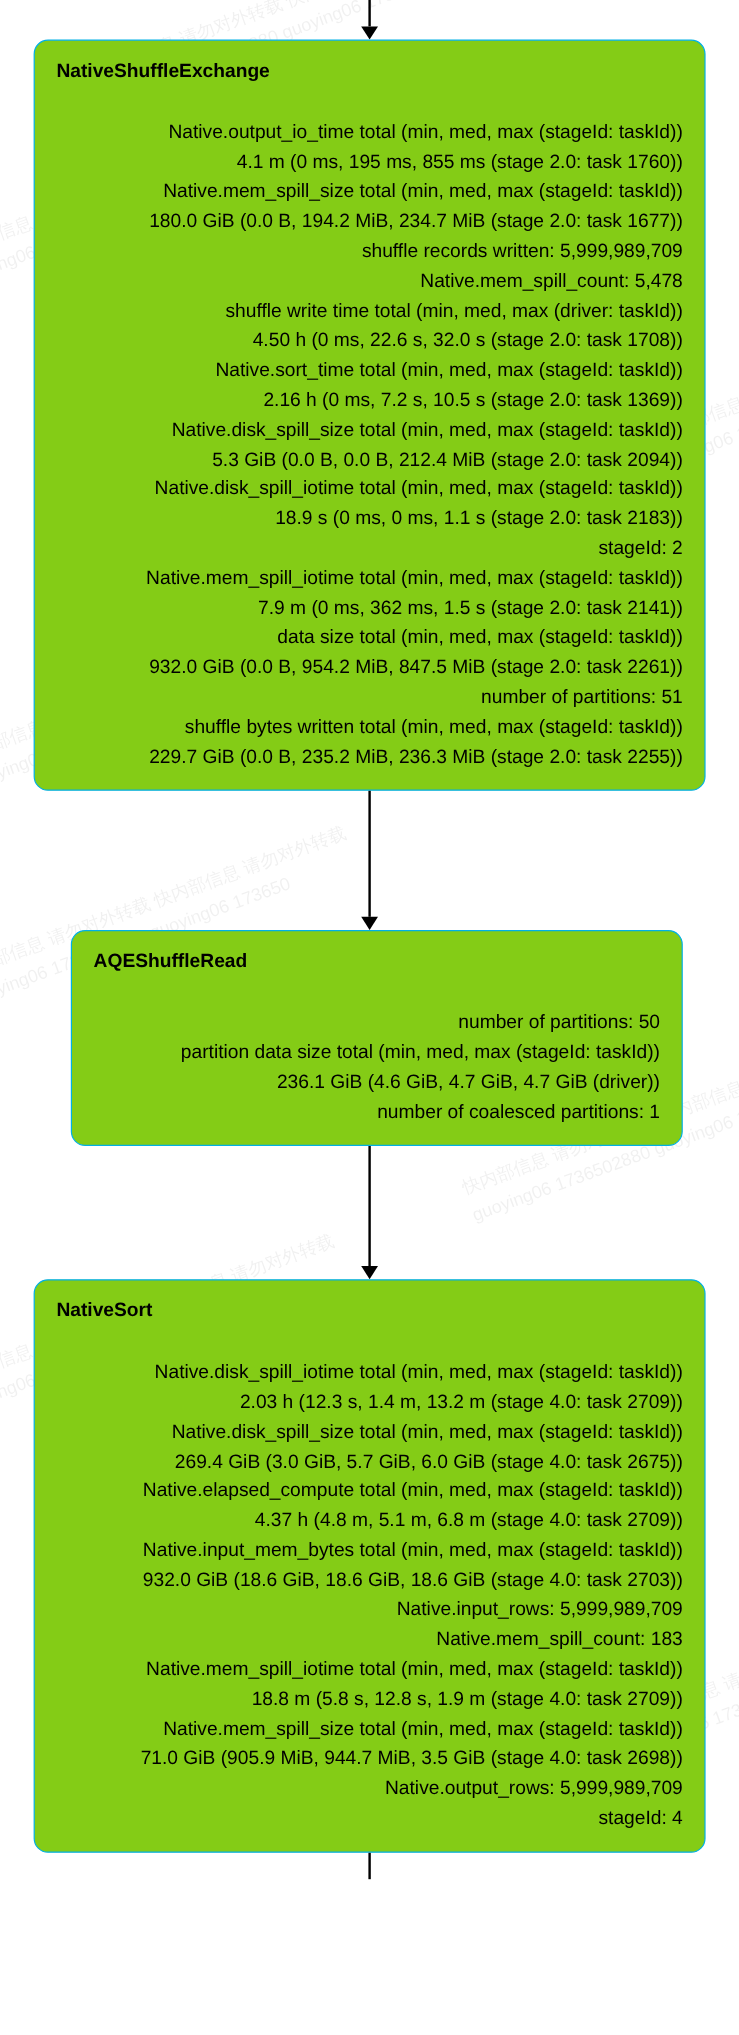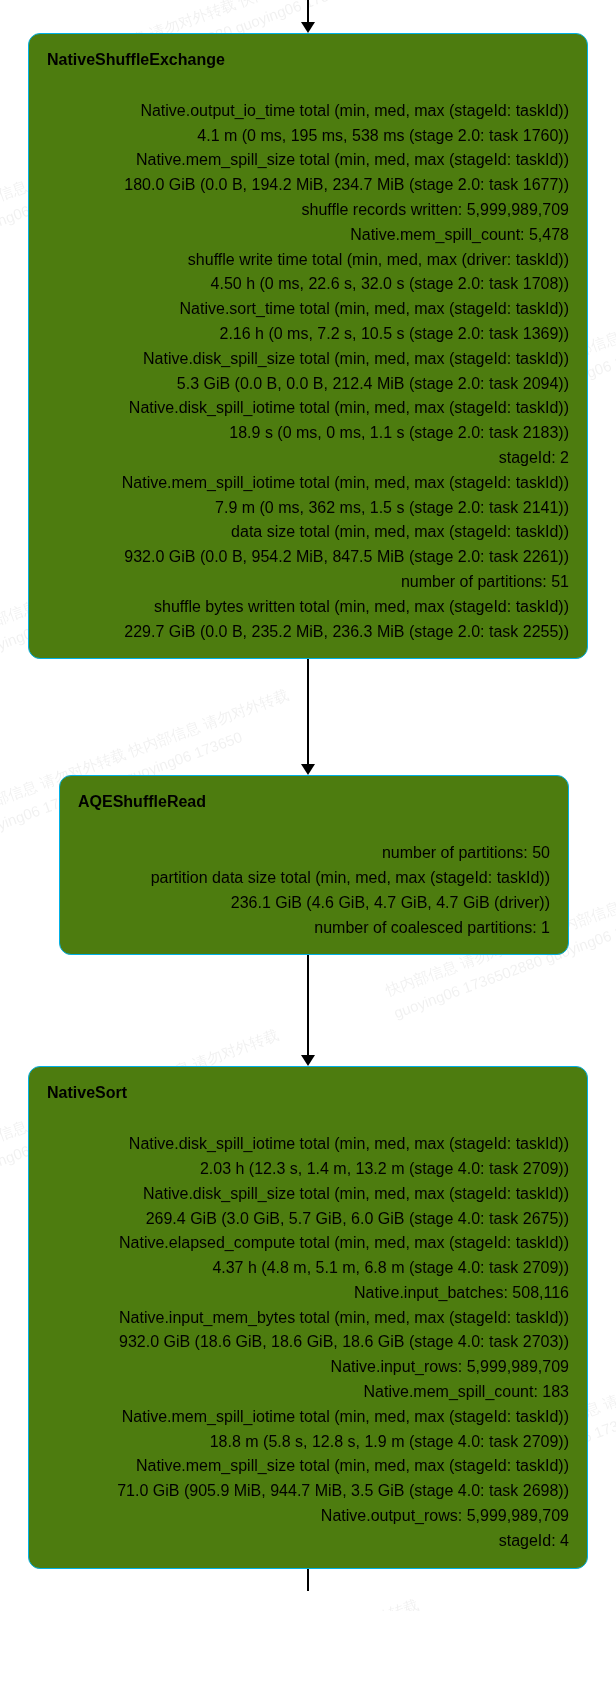--- a/index.html
+++ b/index.html
@@ -24,21 +24,21 @@
       display: flex;
       flex-direction: column;
       align-items: center;
       position: relative;
       z-index: 1;
       padding-bottom: 20px;
     }
     .node {
       border: 1.5px solid #00b0e6;
       border-radius: 12px;
-      background: #4d7c0f;
+      background: #84cc16;
       padding: 14px 18px;
       font-size: 16px;
       line-height: 1.55;
       color: #000;
     }
     .node.wide {
       width: 560px;
     }
     .node.medium {
       width: 510px;
@@ -113,21 +113,21 @@
 
   <div class="arrow-segment">
     <div class="arrow-line arrow-top-stub"></div>
     <div class="arrow-head"></div>
   </div>
 
   <div class="node wide">
     <span class="node-title">NativeShuffleExchange</span>
     <div class="metrics">
       <span class="metric-line">Native.output_io_time total (min, med, max (stageId: taskId))</span>
-      <span class="metric-line">4.1 m (0 ms, 195 ms, 538 ms (stage 2.0: task 1760))</span>
+      <span class="metric-line">4.1 m (0 ms, 195 ms, 855 ms (stage 2.0: task 1760))</span>
       <span class="metric-line">Native.mem_spill_size total (min, med, max (stageId: taskId))</span>
       <span class="metric-line">180.0 GiB (0.0 B, 194.2 MiB, 234.7 MiB (stage 2.0: task 1677))</span>
       <span class="metric-line">shuffle records written: 5,999,989,709</span>
       <span class="metric-line">Native.mem_spill_count: 5,478</span>
       <span class="metric-line">shuffle write time total (min, med, max (driver: taskId))</span>
       <span class="metric-line">4.50 h (0 ms, 22.6 s, 32.0 s (stage 2.0: task 1708))</span>
       <span class="metric-line">Native.sort_time total (min, med, max (stageId: taskId))</span>
       <span class="metric-line">2.16 h (0 ms, 7.2 s, 10.5 s (stage 2.0: task 1369))</span>
       <span class="metric-line">Native.disk_spill_size total (min, med, max (stageId: taskId))</span>
       <span class="metric-line">5.3 GiB (0.0 B, 0.0 B, 212.4 MiB (stage 2.0: task 2094))</span>
@@ -166,21 +166,20 @@
 
   <div class="node wide">
     <span class="node-title">NativeSort</span>
     <div class="metrics">
       <span class="metric-line">Native.disk_spill_iotime total (min, med, max (stageId: taskId))</span>
       <span class="metric-line">2.03 h (12.3 s, 1.4 m, 13.2 m (stage 4.0: task 2709))</span>
       <span class="metric-line">Native.disk_spill_size total (min, med, max (stageId: taskId))</span>
       <span class="metric-line">269.4 GiB (3.0 GiB, 5.7 GiB, 6.0 GiB (stage 4.0: task 2675))</span>
       <span class="metric-line">Native.elapsed_compute total (min, med, max (stageId: taskId))</span>
       <span class="metric-line">4.37 h (4.8 m, 5.1 m, 6.8 m (stage 4.0: task 2709))</span>
-      <span class="metric-line">Native.input_batches: 508,116</span>
       <span class="metric-line">Native.input_mem_bytes total (min, med, max (stageId: taskId))</span>
       <span class="metric-line">932.0 GiB (18.6 GiB, 18.6 GiB, 18.6 GiB (stage 4.0: task 2703))</span>
       <span class="metric-line">Native.input_rows: 5,999,989,709</span>
       <span class="metric-line">Native.mem_spill_count: 183</span>
       <span class="metric-line">Native.mem_spill_iotime total (min, med, max (stageId: taskId))</span>
       <span class="metric-line">18.8 m (5.8 s, 12.8 s, 1.9 m (stage 4.0: task 2709))</span>
       <span class="metric-line">Native.mem_spill_size total (min, med, max (stageId: taskId))</span>
       <span class="metric-line">71.0 GiB (905.9 MiB, 944.7 MiB, 3.5 GiB (stage 4.0: task 2698))</span>
       <span class="metric-line">Native.output_rows: 5,999,989,709</span>
       <span class="metric-line">stageId: 4</span>

